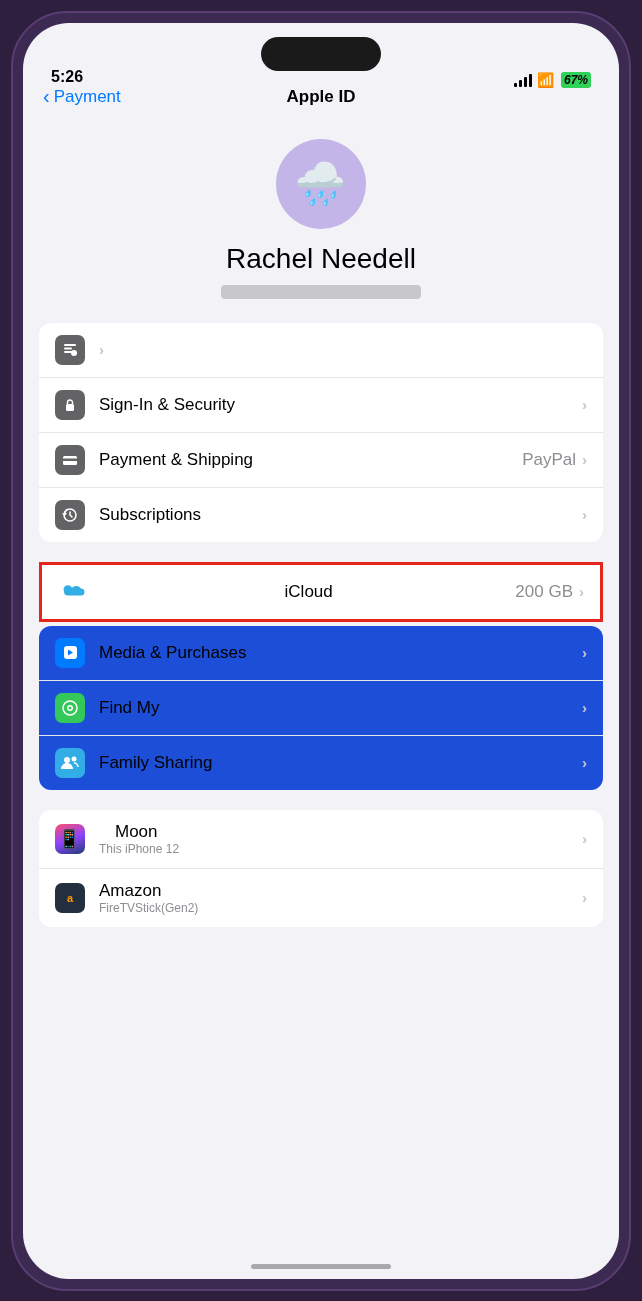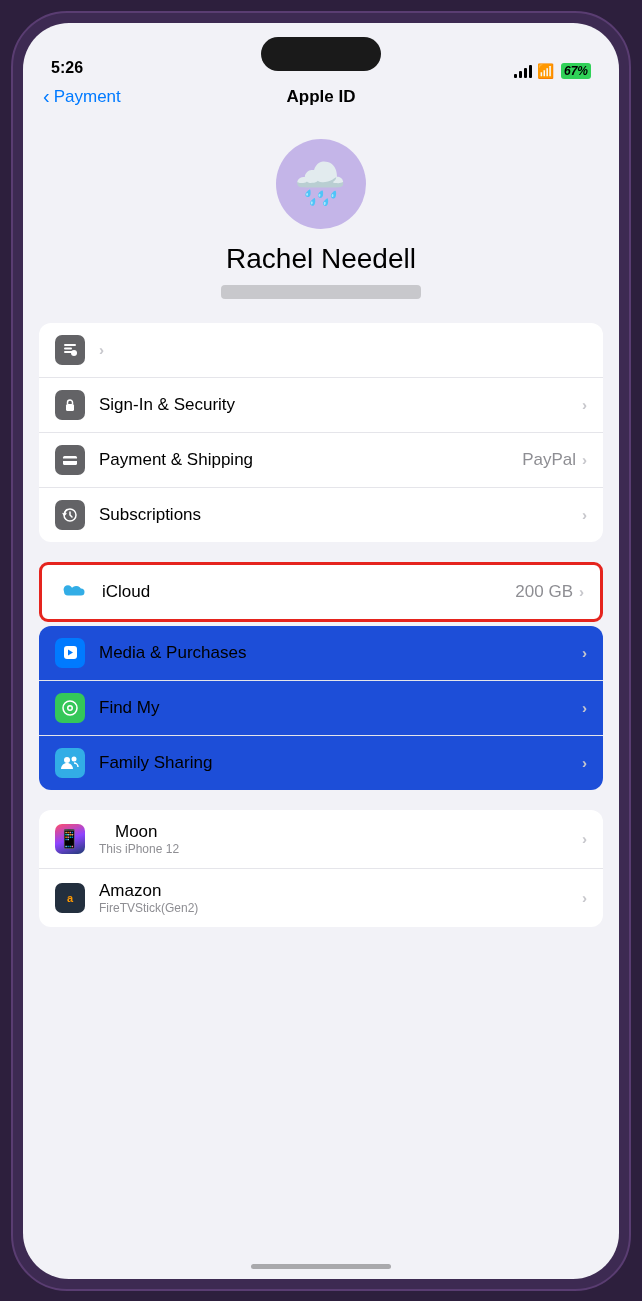--- a/index.html
+++ b/index.html
@@ -45,21 +45,21 @@
       width: 120px;
       height: 34px;
       background: #1a1a1a;
       border-radius: 20px;
       z-index: 100;
     }
 
     
     .status-bar {
       position: absolute;
-      top: 8px;
+      top: 17px;
       left: 0;
       right: 0;
       height: 56px;
       display: flex;
       align-items: flex-end;
       padding: 0 28px 8px;
       justify-content: space-between;
       z-index: 50;
       gap: 16px;
     }
@@ -241,23 +241,24 @@
     .chevron {
       color: #c7c7cc;
       font-size: 15px;
       font-weight: 600;
     }
 
     
     .icloud-section {
       margin: 16px 16px 4px;
       background: #fff;
-      border-radius: 9px;
+      border-radius: 0;
       overflow: hidden;
       border: 3px solid #e5241e;
+      text-align: center;
     }
 
     .icloud-row {
       display: flex;
       align-items: center;
       padding: 12px 16px;
       cursor: pointer;
     }
 
     

